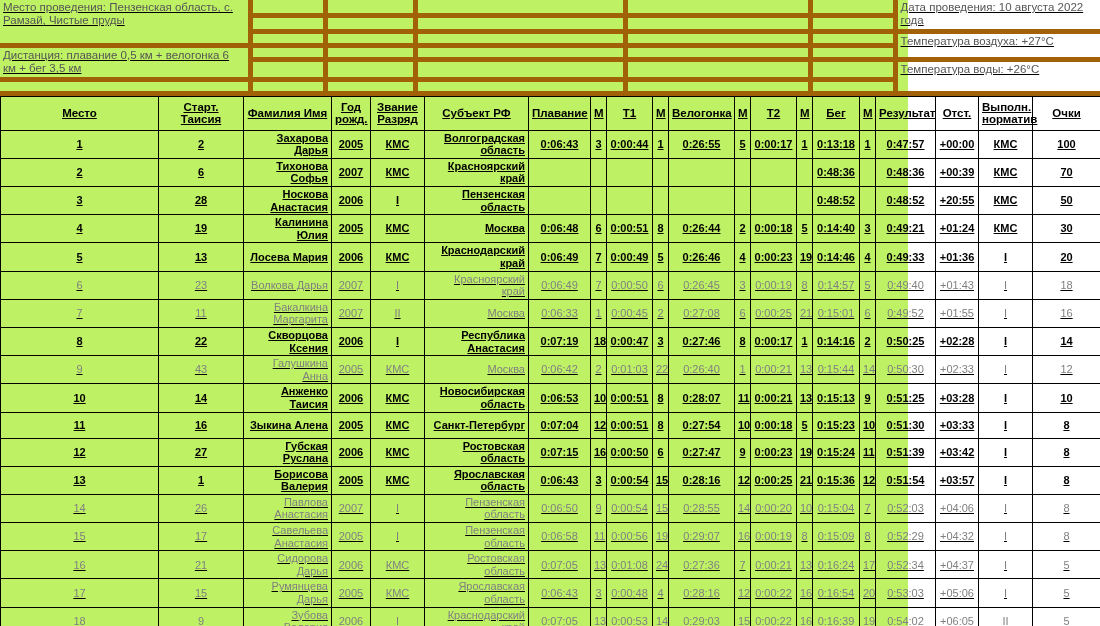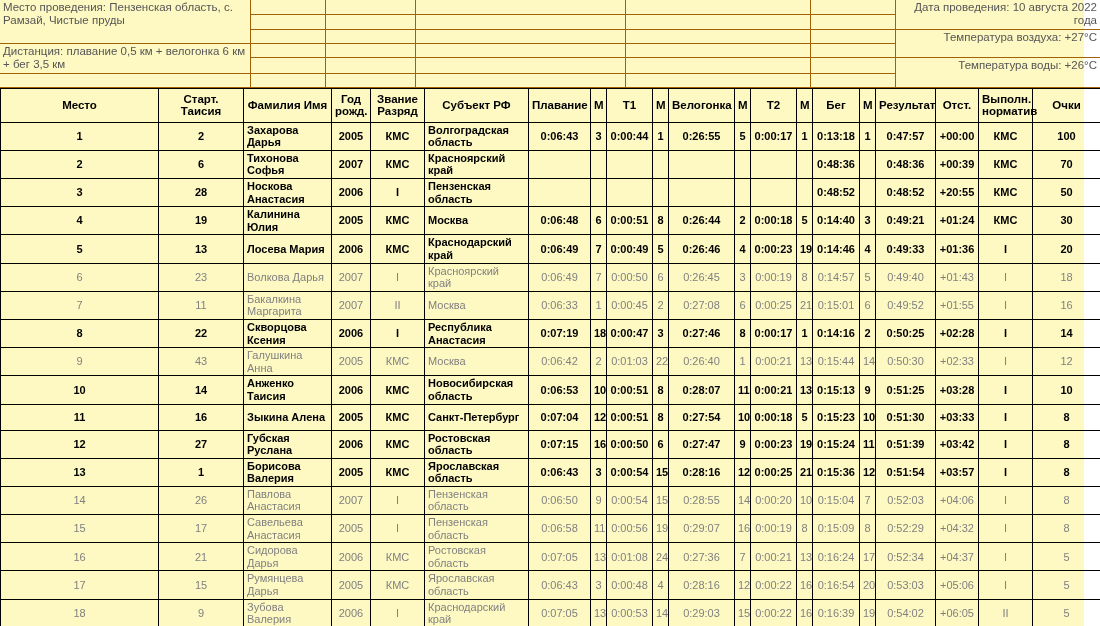--- a/index.html
+++ b/index.html
@@ -3,42 +3,42 @@
 <meta charset="utf-8">
 <style>
   * { box-sizing: border-box; }
   html, body {
     margin: 0; padding: 0;
     background: #ffffff;
     width: 1100px; height: 626px;
     overflow: hidden;
     font-family: "Liberation Sans", sans-serif;
   }
-  .page { position: relative; width: 1084px; height: 626px; background:#fef9c3; }
+  .page { position: relative; width: 908px; height: 626px; background:#bef264;text-decoration:underline; }
 
   
   table.meta {
     border-collapse: collapse;
     width: 1100px;
     table-layout: fixed;
     font-size: 11.5px;
     color: #555555;
   }
   table.meta td {
-    border: 1px solid #a16207;
+    border: 5px solid #a16207;
     padding: 1px 3px;
     vertical-align: top;
     line-height: 13.4px;
     height: 14px;
   }
   table.meta td.noleft { border-left: none; }
   table.meta td.noright { border-right: none; }
   table.meta tr.firstrow td { border-top: none; }
   .meta-left { text-align: left; }
-  .meta-right { text-align: right; }
+  .meta-right { text-align: left; }
 
   
   table.results {
     border-collapse: collapse;
     table-layout: fixed;
     width: 1100px;
     font-size: 11px;
   }
   table.results th, table.results td {
     border: 1px solid #000000;
@@ -50,21 +50,21 @@
     font-weight: bold;
     text-align: center;
     color: #000;
     height: 34px;
     font-size: 11.5px;
   }
   table.results tbody td { height: 26px; }
 
   
   .c { text-align: center; }
-  .l { text-align: left; }
+  .l { text-align: right; }
 
   
   tr.strong td { font-weight: bold; color: #000000; }
   tr.faint td  { font-weight: normal; color: #808080; }
 
   .nm { white-space: normal; }
 </style>
 </head>
 <body>
 

